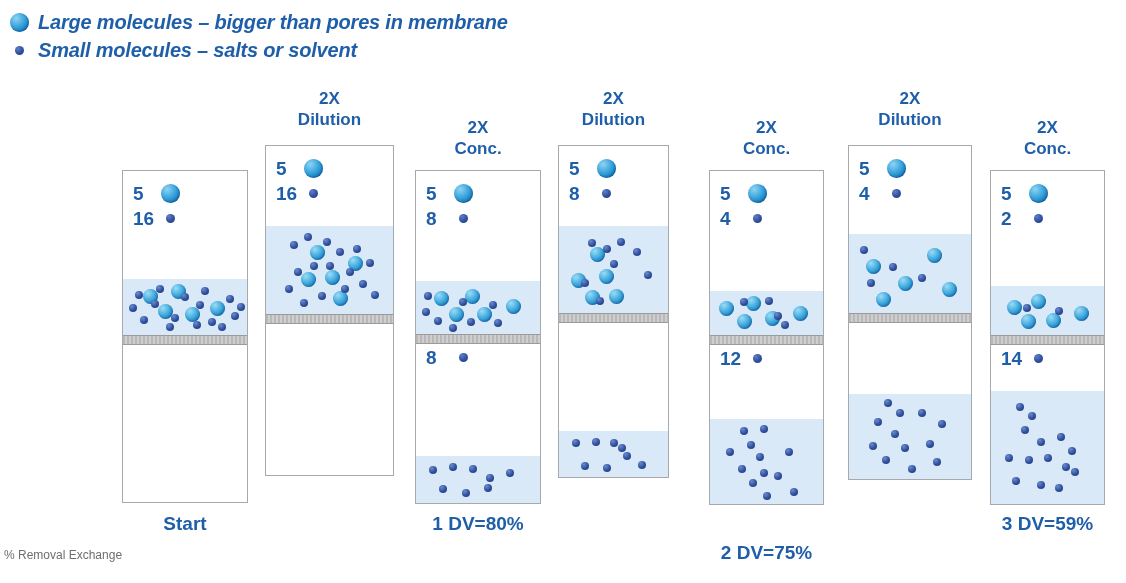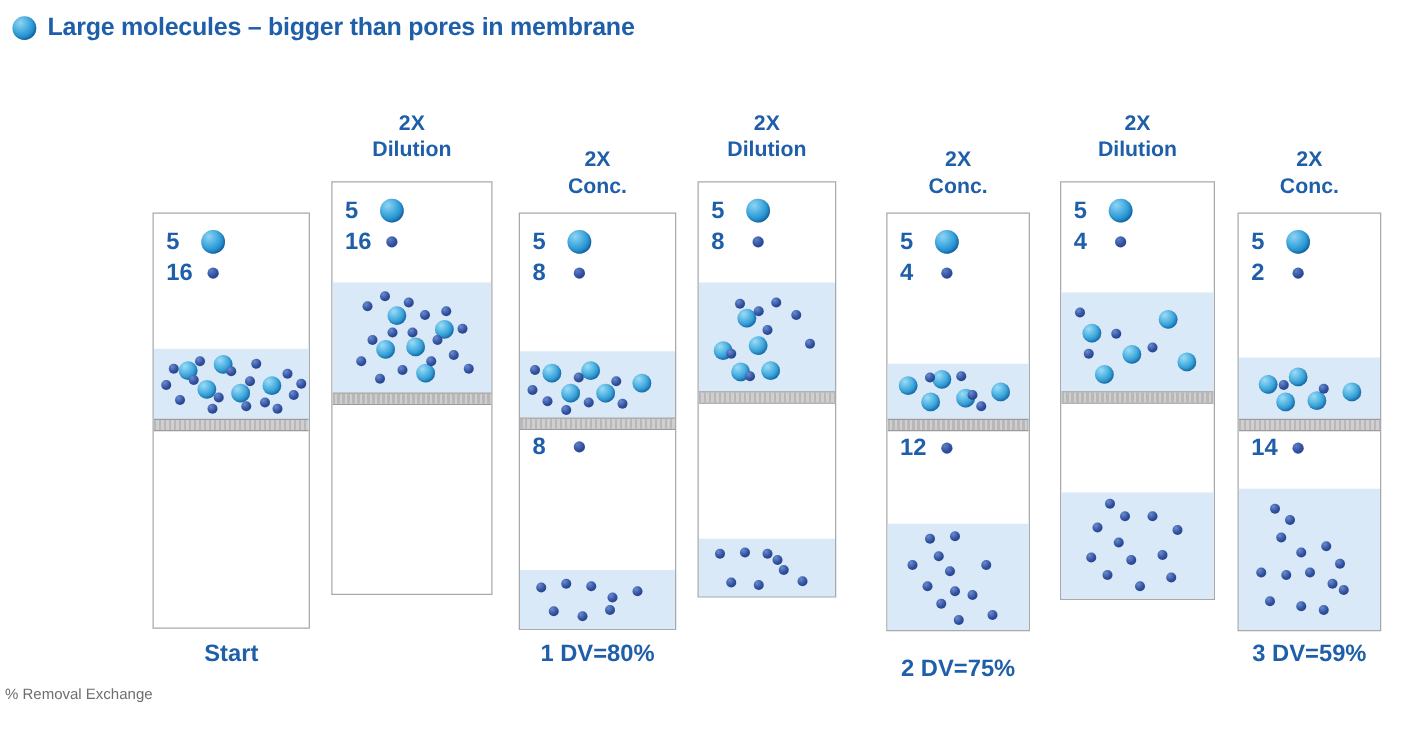--- a/index.html
+++ b/index.html
@@ -4,21 +4,21 @@
 <style>
   html,body{margin:0;padding:0;}
   body{
     width:1126px;height:583px;
     background:#ffffff;
     font-family:"Liberation Sans",sans-serif;
     position:relative;
     overflow:hidden;
   }
   
-  #legend{position:absolute;left:10px;top:8px;}
+  #legend{position:absolute;left:10px;top:8px;font-style:italic;}
   .legend-row{display:flex;align-items:center;height:28px;}
   .legend-text{
     font-size:20px;font-weight:bold;color:#1f5fa9;
     letter-spacing:-0.2px;margin-left:9px;white-space:nowrap;
   }
   .big-dot{
     width:19px;height:19px;border-radius:50%;
     background:radial-gradient(circle at 33% 28%, #8fd3f2 0%, #39a5dd 45%, #1577bb 80%, #0f5f9b 100%);
     box-shadow:inset -1px -1px 2px rgba(10,60,110,.45);
     flex:0 0 auto;
@@ -76,20 +76,24 @@
     font-size:12px;color:#6d6e71;font-weight:normal;
   }
 </style>
 </head>
 <body>
 
 <div id="legend">
   <div class="legend-row">
     <span class="big-dot"></span>
     <span class="legend-text">Large molecules – bigger than pores in membrane</span>
+  </div>
+  <div class="legend-row small">
+    <span class="small-dot"></span>
+    <span class="legend-text">Small molecules – salts or solvent</span>
   </div>
 </div>
 
 <div id="stages">
     <div class="stage" style="left: 122px; top: 0px; width: 126px; height: 583px;">
       <div class="vessel" style="top: 170px; left: 0px; width: 126px; height: 333px;">
         <div class="liquid" style="top: 108px; height: 56px;">
           <div class="particle p-big" style="width: 15px; height: 15px; left: calc(22% - 7px); top: calc(30% - 7px);"></div>
           <div class="particle p-big" style="width: 15px; height: 15px; left: calc(44% - 7px); top: calc(22% - 7px);"></div>
           <div class="particle p-big" style="width: 15px; height: 15px; left: calc(34% - 7px); top: calc(58% - 7px);"></div>
@@ -297,21 +301,21 @@
             <span class="small-dot"></span>
           </div>
         </div>
         <div class="count-block" style="left: 10px; top: 175px;">
           <div class="count-row">
             <span class="count-num">12</span>
             <span class="small-dot"></span>
           </div>
         </div>
       </div>
-      <div class="stage-footer" style="top: 525px;">2 DV=75%</div>
+      <div class="stage-footer" style="top: 542px;">2 DV=75%</div>
     </div>
     <div class="stage" style="left: 848px; top: 0px; width: 124px; height: 583px;">
       <div class="stage-title" style="top: 88px;">2X
 Dilution</div>
       <div class="vessel" style="top: 145px; left: 0px; width: 124px; height: 335px;">
         <div class="liquid" style="top: 88px; height: 79px;">
           <div class="particle p-big" style="width: 15px; height: 15px; left: calc(20% - 7px); top: calc(40% - 7px);"></div>
           <div class="particle p-big" style="width: 15px; height: 15px; left: calc(70% - 7px); top: calc(26% - 7px);"></div>
           <div class="particle p-big" style="width: 15px; height: 15px; left: calc(46% - 7px); top: calc(62% - 7px);"></div>
           <div class="particle p-big" style="width: 15px; height: 15px; left: calc(28% - 7px); top: calc(82% - 7px);"></div>

